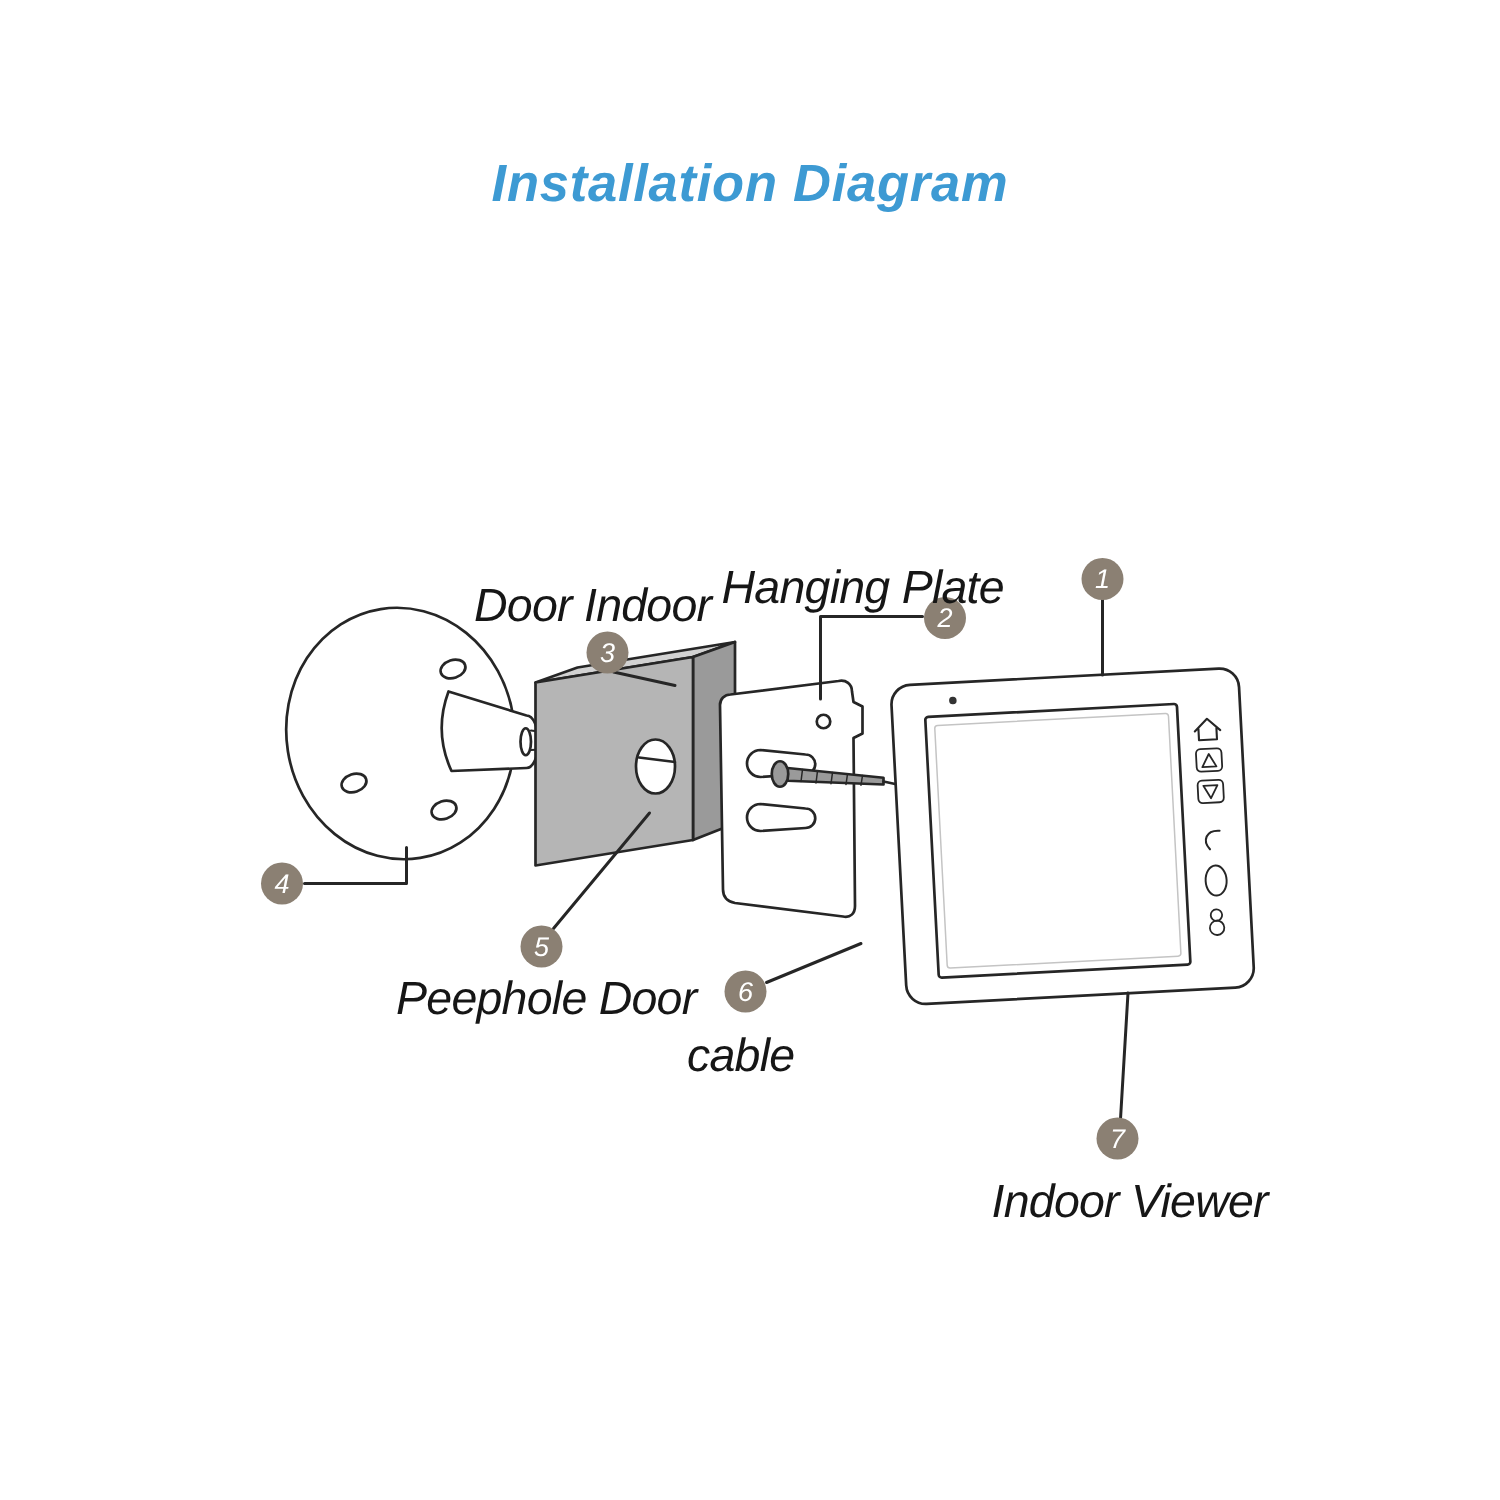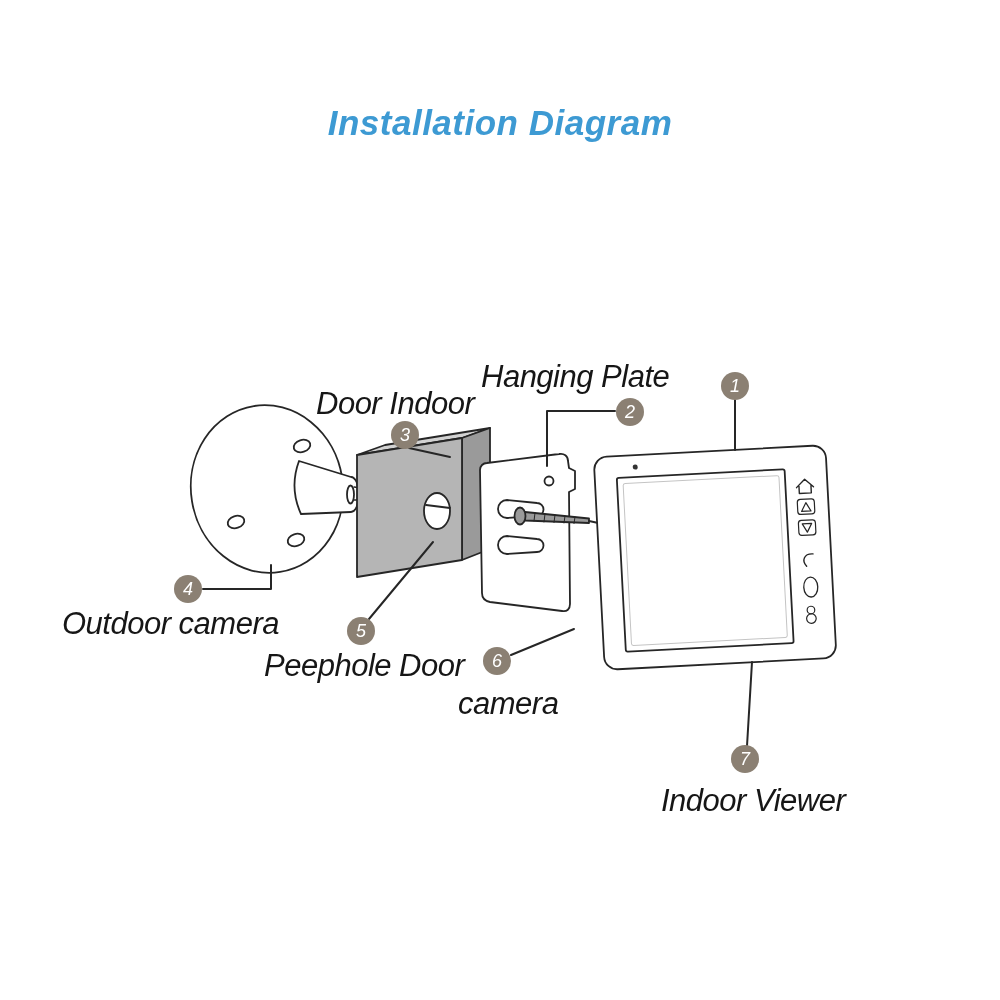--- a/index.html
+++ b/index.html
@@ -84,20 +84,19 @@
   <div class="title">Installation Diagram</div>
 
   <div class="badge" style="left:721px;top:372px">1</div>
   <div class="badge" style="left:616px;top:398px">2</div>
   <div class="badge" style="left:391px;top:421px">3</div>
   <div class="badge" style="left:174px;top:575px">4</div>
   <div class="badge" style="left:347px;top:617px">5</div>
   <div class="badge" style="left:483px;top:647px">6</div>
   <div class="badge" style="left:731px;top:745px">7</div>
 
-  <div class="label" style="left:481px;top:361px">Hanging Plate</div>
+  <div class="label" style="left:481px;top:376px">Hanging Plate</div>
   <div class="label" style="left:316px;top:388px">Door Indoor</div>
-  <div class="label" style="left:62px;top:608px">Outdoor camera</div>
   <div class="label" style="left:264px;top:650px">Peephole Door</div>
-  <div class="label" style="left:458px;top:688px">camera</div>
+  <div class="label" style="left:458px;top:688px">cable</div>
   <div class="label" style="left:661px;top:785px">Indoor Viewer</div>
 
 </div>
 
 </body></html>

